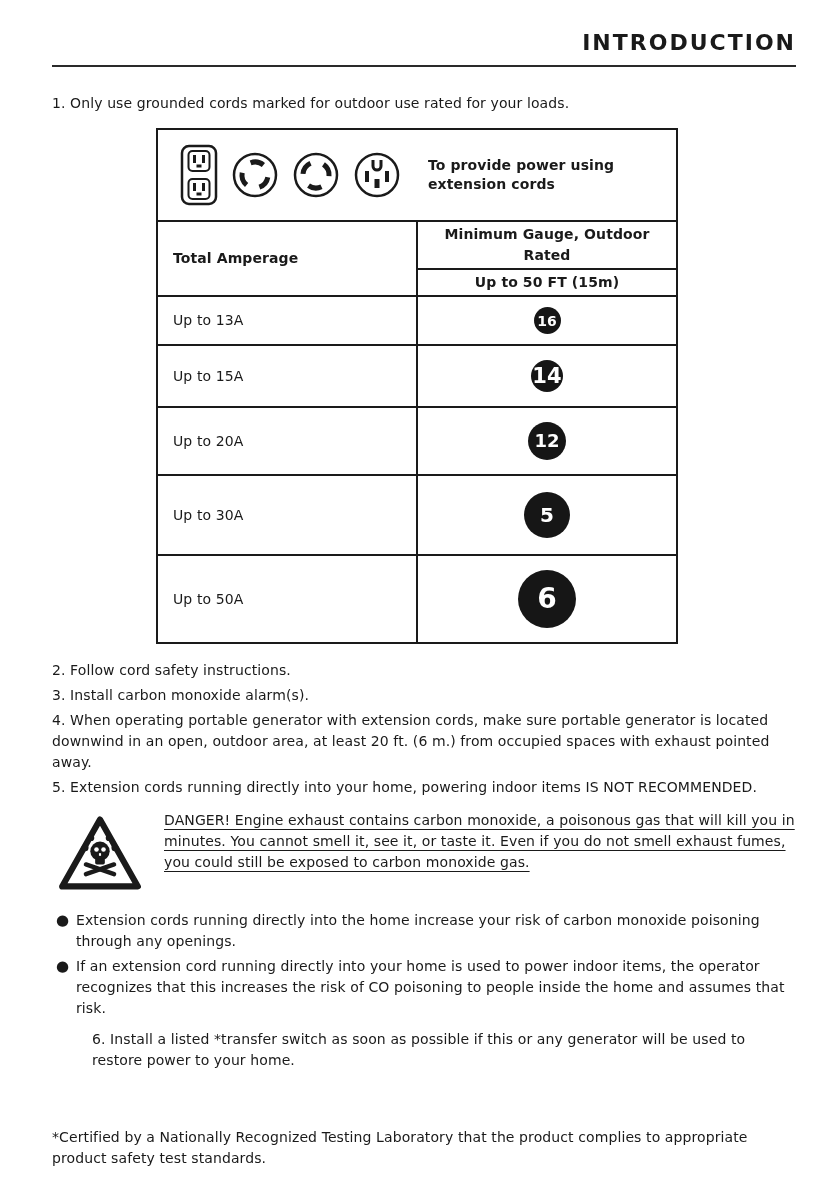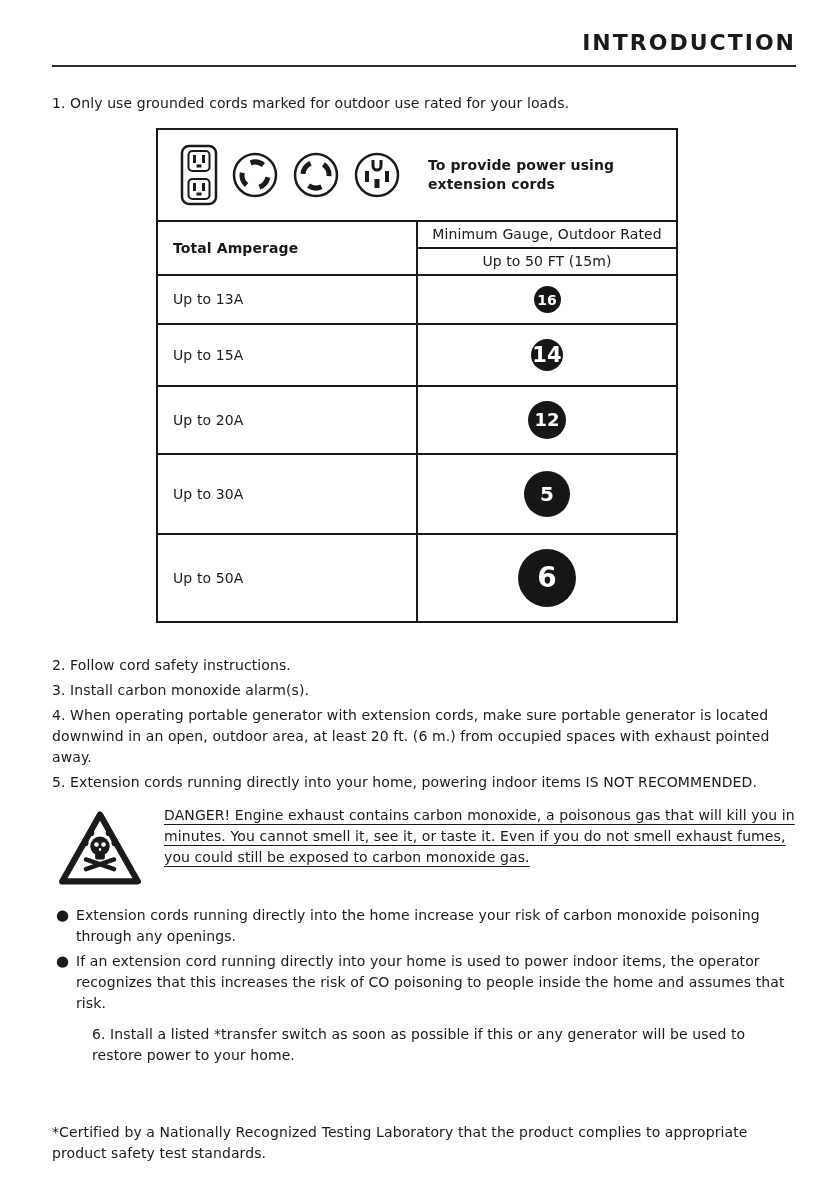--- a/index.html
+++ b/index.html
@@ -34,41 +34,41 @@
     margin: 14px 0 0 104px;
     table-layout: fixed;
   }
   table.cord-table td { border: 2px solid #1a1a1a; vertical-align: middle; }
   .icon-row td { height: 92px; padding: 8px 10px 8px 22px; }
   .icon-row-inner { display: flex; align-items: center; gap: 13px; }
   .plug-icon { display: inline-flex; flex: 0 0 auto; }
   .table-caption { font-weight: bold; width: 190px; margin-left: 14px; line-height: 1.35; }
   td.amp-header { width: 116px; font-weight: bold; padding-left: 15px; line-height: 1.3; }
   td.gauge-header, td.gauge-subheader {
-    text-align: center; font-weight: normal; height: 27px; padding: 2px 4px;
+    text-align: center; font-weight: bold; height: 27px; padding: 2px 4px;
   }
   td.amp-cell { padding-left: 15px; }
   td.gauge-cell { text-align: center; }
   tr.r0 td { height: 49px; }
   tr.r1 td { height: 62px; }
   tr.r2 td { height: 68px; }
   tr.r3 td { height: 80px; }
   tr.r4 td { height: 88px; }
   .gauge-circle {
     display: inline-flex; align-items: center; justify-content: center;
     background: #161616; color: #ffffff; border-radius: 50%;
     font-weight: bold; line-height: 1;
   }
   .g0 { width: 27px; height: 27px; font-size: 14px; }
   .g1 { width: 32px; height: 32px; font-size: 21px; }
   .g2 { width: 38px; height: 38px; font-size: 18px; }
   .g3 { width: 46px; height: 46px; font-size: 20px; }
   .g4 { width: 58px; height: 58px; font-size: 28px; }
 
-  .list-block { margin-top: 32px; }
+  .list-block { margin-top: 16px; }
   .list-block p { margin-bottom: 4px; }
 
   
   .danger { display: flex; align-items: flex-start; gap: 20px; margin: 12px 0 10px 4px; }
   .danger-icon { flex: 0 0 auto; margin-top: 2px; }
   .danger-text {
     flex: 1; max-width: 648px;
     text-decoration: underline;
     text-underline-offset: 4px;
     text-decoration-thickness: 1px;

